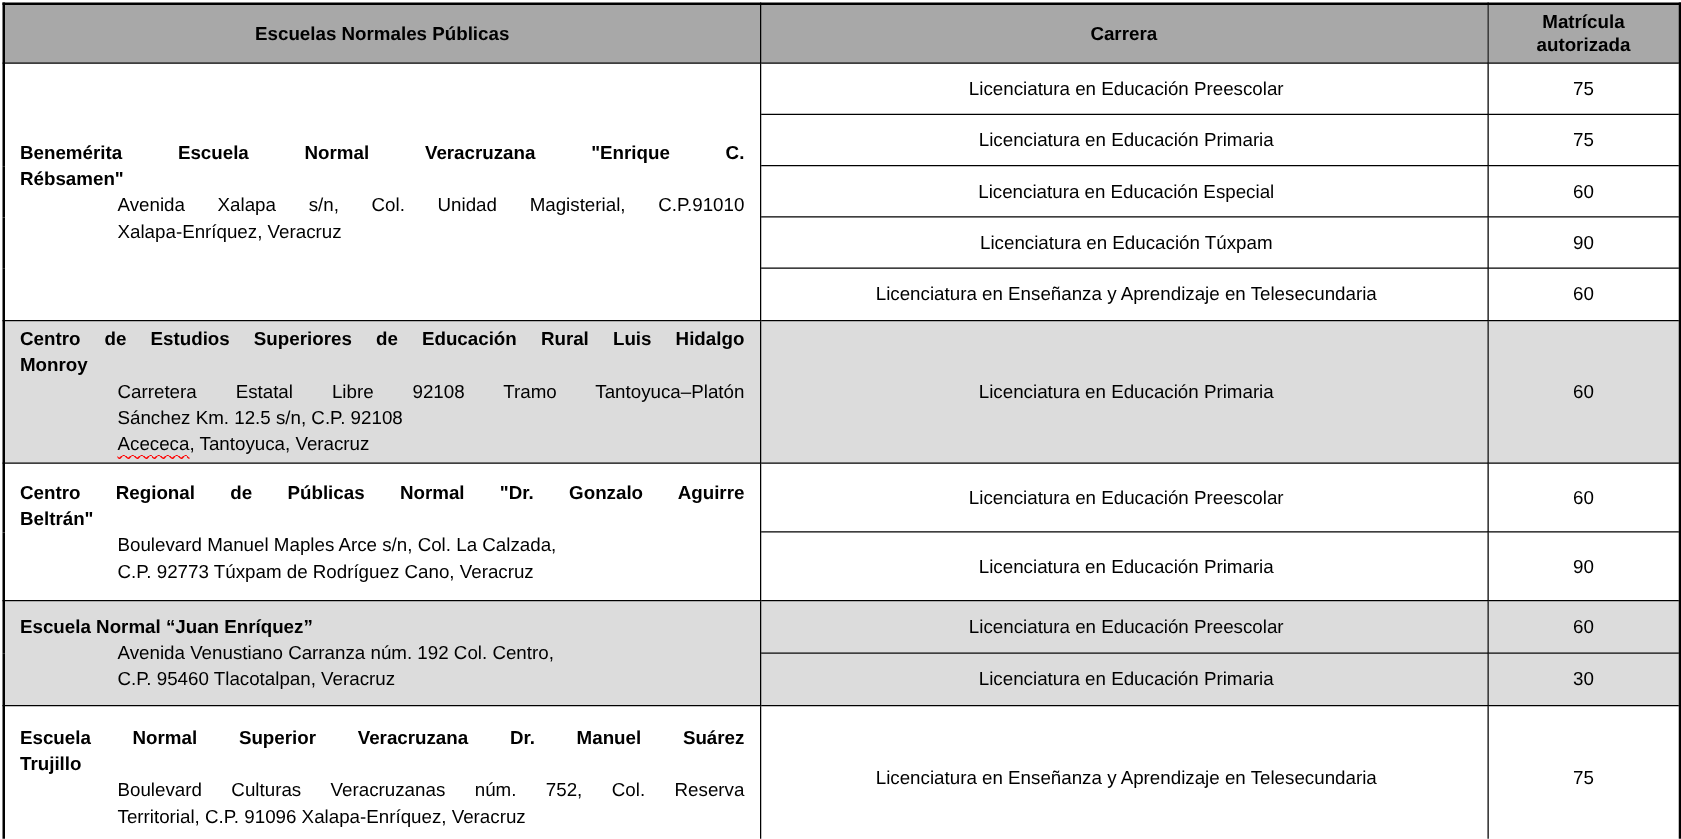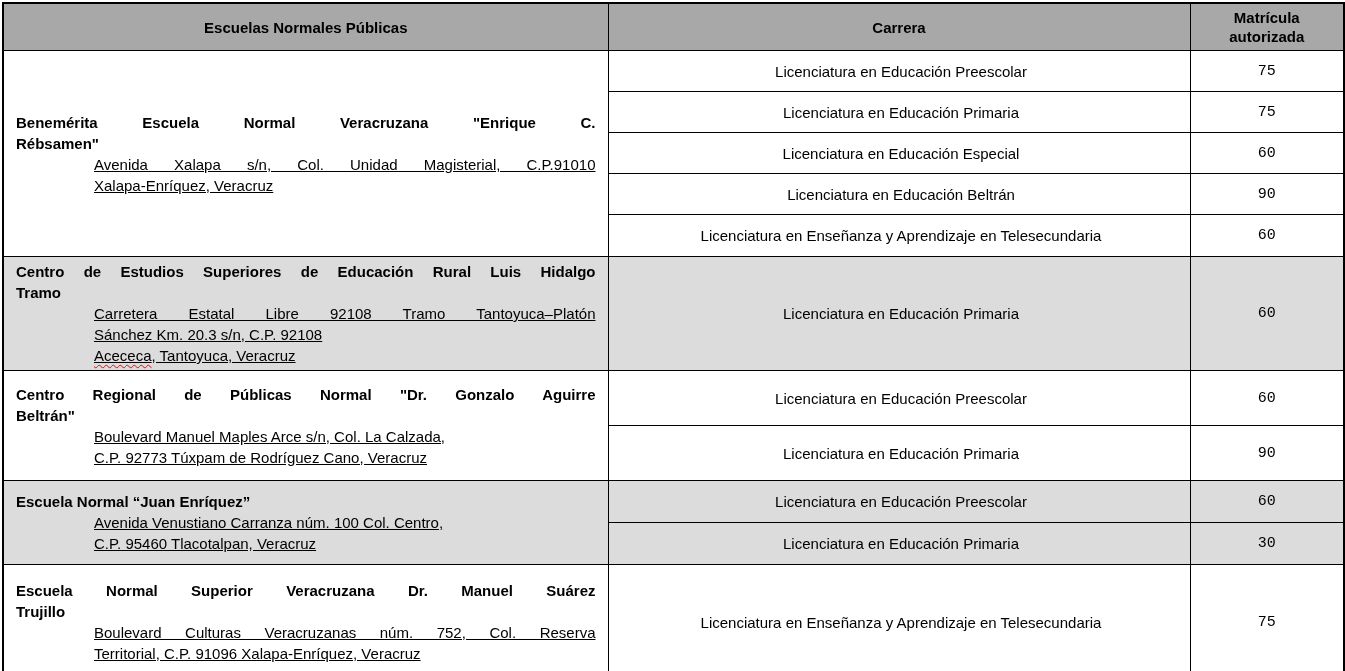--- a/index.html
+++ b/index.html
@@ -44,40 +44,38 @@
   }
   td.school {
     padding: 4px 12px;
     vertical-align: middle;
   }
   td.school .name {
     font-weight: bold;
   }
   td.school .addr {
     margin-left: 78px;
-    text-decoration: underline;
   }
   .line {
     line-height: 21px;
     text-align: left;
     white-space: normal;
   }
   .line.stretch {
     text-align: justify;
     text-align-last: justify;
   }
   td.career {
     padding: 2px 10px 2px 14px;
     text-align: center;
     line-height: 19px;
   }
   td.matric {
     text-align: center;
     padding: 2px 4px;
-    font-family: Liberation Mono, monospace;
   }
   .spell {
     text-decoration: underline;
     text-decoration-style: wavy;
     text-decoration-color: var(--spellcheck-underline, #ff0000);
     text-decoration-thickness: 1px;
     text-underline-offset: 3px;
     text-align: right;
   }
   
@@ -122,37 +120,37 @@
       </tr>
       <tr class="h41">
         <td class="career">Licenciatura en Educación Primaria</td>
         <td class="matric">75</td>
       </tr>
       <tr class="h41">
         <td class="career">Licenciatura en Educación Especial</td>
         <td class="matric">60</td>
       </tr>
       <tr class="h41">
-        <td class="career">Licenciatura en Educación Beltrán</td>
+        <td class="career">Licenciatura en Educación Túxpam</td>
         <td class="matric">90</td>
       </tr>
       <tr class="h42">
         <td class="career">Licenciatura en Enseñanza y Aprendizaje en Telesecundaria</td>
         <td class="matric">60</td>
       </tr>
 
       <tr class="h104 shaded">
         <td class="school">
           <div class="name">
             <div class="line stretch">Centro de Estudios Superiores de Educación Rural Luis Hidalgo</div>
-            <div class="line">Tramo</div>
+            <div class="line">Monroy</div>
           </div>
           <div class="addr">
             <div class="line stretch">Carretera Estatal Libre 92108 Tramo Tantoyuca–Platón</div>
-            <div class="line">Sánchez Km. 20.3 s/n, C.P. 92108</div>
+            <div class="line">Sánchez Km. 12.5 s/n, C.P. 92108</div>
             <div class="line"><span class="spell">Acececa</span><span>, Tantoyuca, Veracruz</span></div>
           </div>
         </td>
         <td class="career">Licenciatura en Educación Primaria</td>
         <td class="matric">60</td>
       </tr>
 
       <tr class="h55">
         <td class="school" rowspan="2">
           <div class="name">
@@ -171,21 +169,21 @@
         <td class="career">Licenciatura en Educación Primaria</td>
         <td class="matric">90</td>
       </tr>
 
       <tr class="h42 shaded">
         <td class="school" rowspan="2">
           <div class="name">
             <div class="line">Escuela Normal “Juan Enríquez”</div>
           </div>
           <div class="addr">
-            <div class="line">Avenida Venustiano Carranza núm. 100 Col. Centro,</div>
+            <div class="line">Avenida Venustiano Carranza núm. 192 Col. Centro,</div>
             <div class="line">C.P. 95460 Tlacotalpan, Veracruz</div>
           </div>
         </td>
         <td class="career">Licenciatura en Educación Preescolar</td>
         <td class="matric">60</td>
       </tr>
       <tr class="h42 shaded">
         <td class="career">Licenciatura en Educación Primaria</td>
         <td class="matric">30</td>
       </tr>

